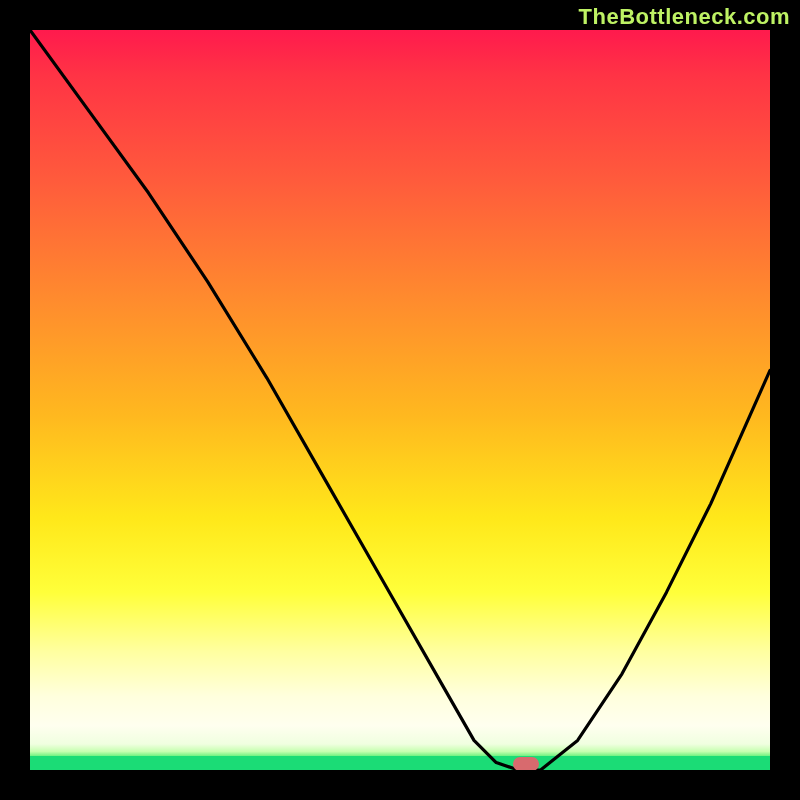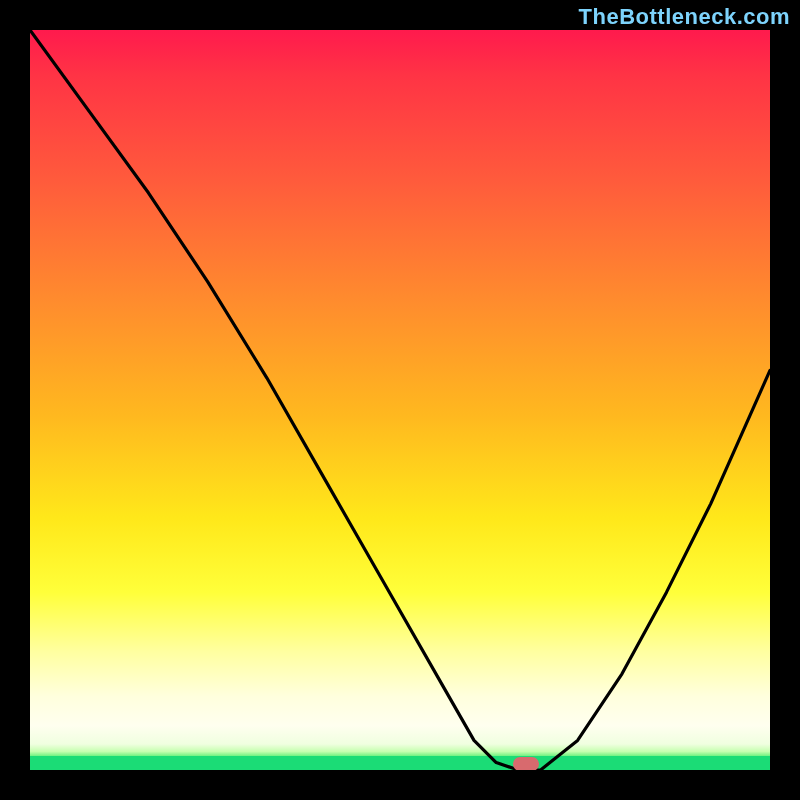--- a/index.html
+++ b/index.html
@@ -14,21 +14,21 @@
   .frame {
     position: relative;
     width: 800px;
     height: 800px;
     background: #000;
   }
   .watermark {
     position: absolute;
     top: 4px;
     right: 10px;
-    color: #7dd3fc;
+    color: #bef264;
     font-size: 22px;
     font-weight: 600;
     letter-spacing: 0.5px;
     z-index: 5;
   }
   .plot-area {
     position: absolute;
     left: 30px;
     top: 30px;
     width: 740px;

